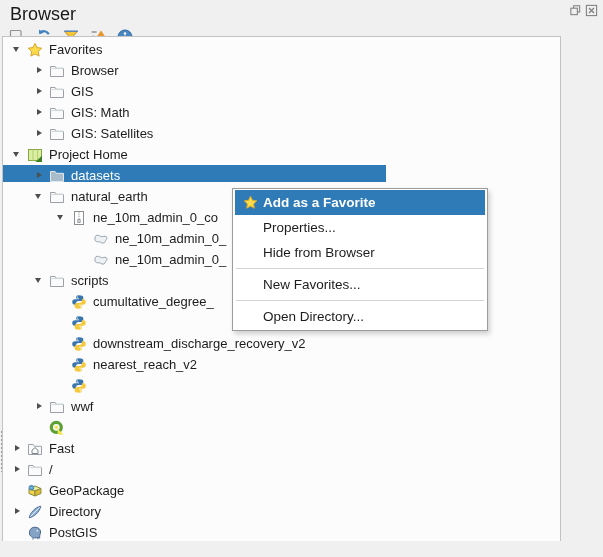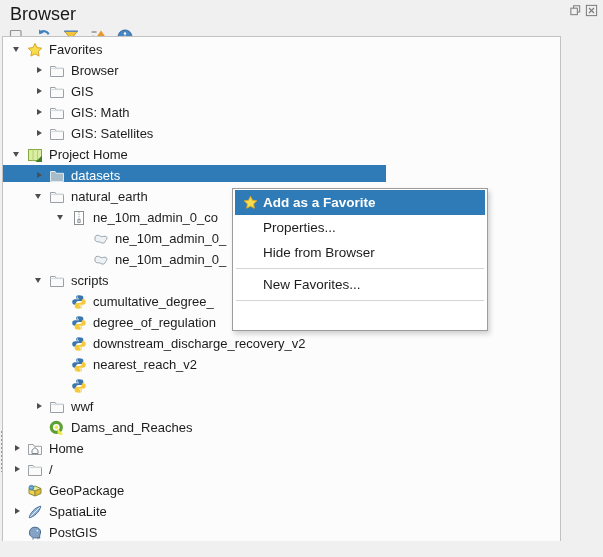--- a/index.html
+++ b/index.html
@@ -259,21 +259,20 @@
       <svg class="ic">
           <use href="#i-python"></use>
         </svg>
       <span class="lbl">cumultative_degree_</span>
     </div>
     <div class="row l2" style="top:275px">
       <span class="arr none"></span>
       <svg class="ic">
           <use href="#i-python"></use>
         </svg>
-      <span class="lbl">degree_of_regulation</span>
     </div>
     <div class="row l2" style="top:296px">
       <span class="arr none"></span>
       <svg class="ic">
           <use href="#i-python"></use>
         </svg>
       <span class="lbl">downstream_discharge_recovery_v2</span>
     </div>
     <div class="row l2" style="top:317px">
       <span class="arr none"></span>
@@ -293,49 +292,48 @@
       <svg class="ic">
           <use href="#i-folder"></use>
         </svg>
       <span class="lbl">wwf</span>
     </div>
     <div class="row l1" style="top:380px">
       <span class="arr none"></span>
       <svg class="ic">
           <use href="#i-qgis"></use>
         </svg>
-      <span class="lbl">Dams_and_Reaches</span>
     </div>
     <div class="row l0" style="top:401px">
       <span class="arr closed"></span>
       <svg class="ic">
           <use href="#i-home-folder"></use>
         </svg>
-      <span class="lbl">Home</span>
+      <span class="lbl">Fast</span>
     </div>
     <div class="row l0" style="top:422px">
       <span class="arr closed"></span>
       <svg class="ic">
           <use href="#i-folder"></use>
         </svg>
       <span class="lbl">/</span>
     </div>
     <div class="row l0" style="top:443px">
       <span class="arr none"></span>
       <svg class="ic">
           <use href="#i-geopackage"></use>
         </svg>
       <span class="lbl">GeoPackage</span>
     </div>
     <div class="row l0" style="top:464px">
       <span class="arr closed"></span>
       <svg class="ic">
           <use href="#i-spatialite"></use>
         </svg>
-      <span class="lbl">SpatiaLite</span>
+      <span class="lbl">Directory</span>
     </div>
     <div class="row l0" style="top:485px">
       <span class="arr none"></span>
       <svg class="ic">
           <use href="#i-postgis"></use>
         </svg>
       <span class="lbl">PostGIS</span>
     </div>
   </div>
 
@@ -359,16 +357,17 @@
       <span>Hide from Browser</span>
     </div>
     <div class="msep"></div>
     <div class="mi">
       <span class="mic"></span>
       <span>New Favorites...</span>
     </div>
     <div class="msep"></div>
     <div class="mi">
       <span class="mic"></span>
+      <span>Open Directory...</span>
     </div>
   </div>
 
 </div>
 
 </body></html>

